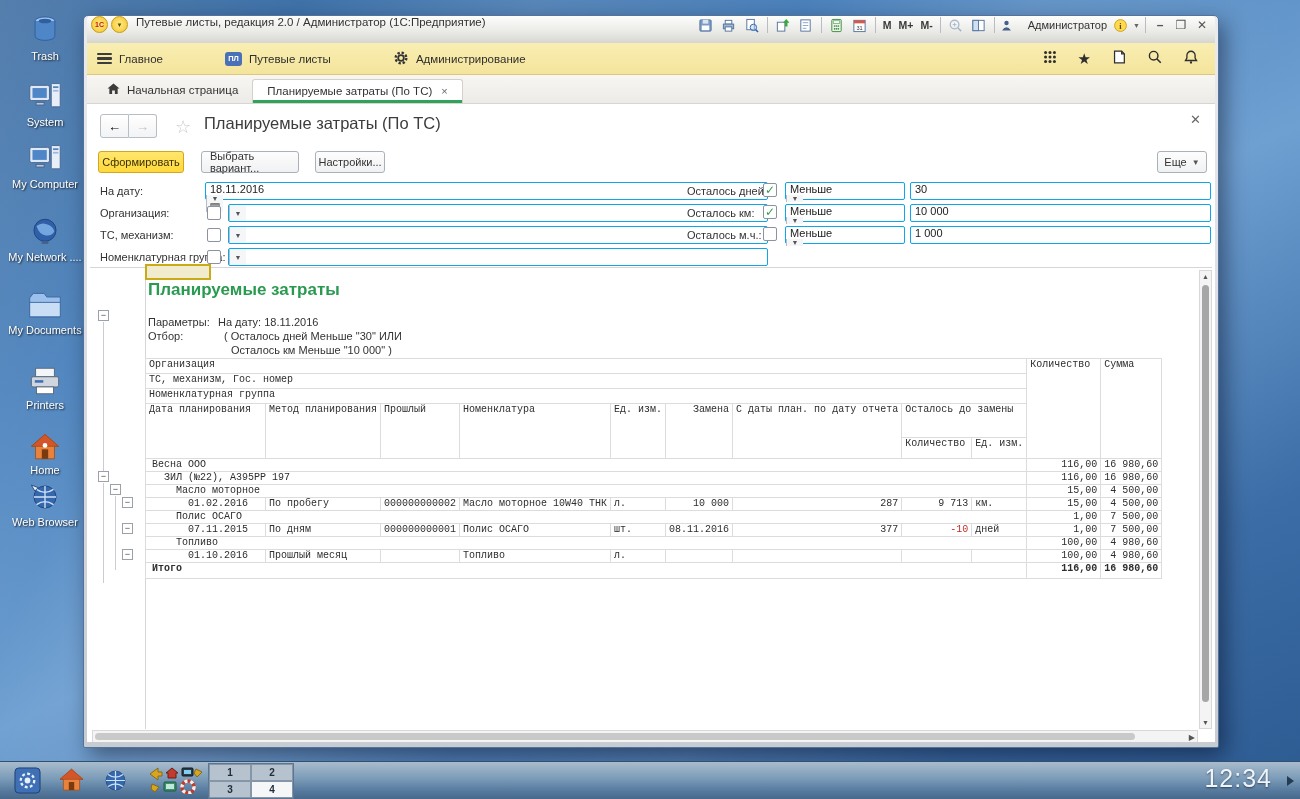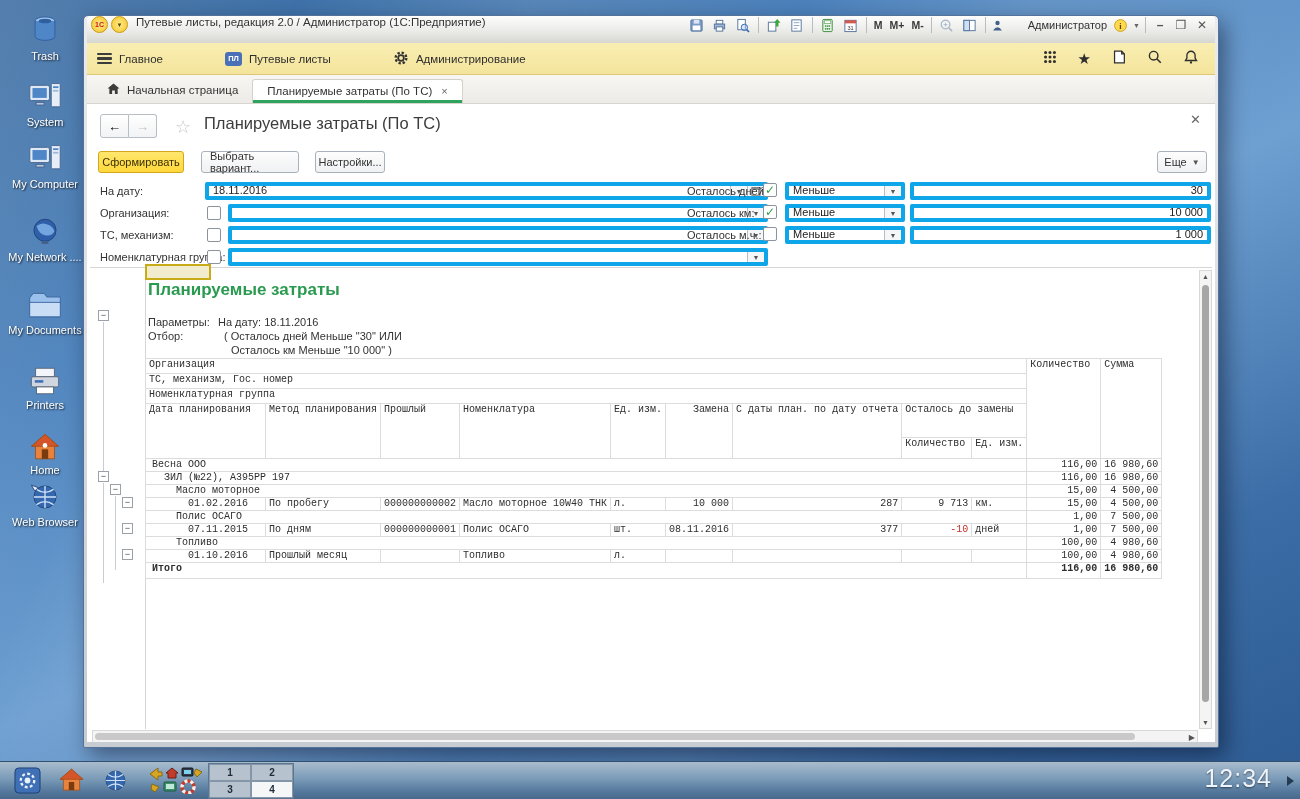--- a/index.html
+++ b/index.html
@@ -38,21 +38,21 @@
     border-radius:4px 4px 0 0;padding:0 4px;}
   .title-text{font-size:11.5px;color:#333;margin-left:8px;white-space:nowrap;}
   .tb-right{margin-left:auto;display:flex;align-items:center;gap:3px;}
   .tb-btn{width:20px;height:18px;display:flex;align-items:center;justify-content:center;border-radius:2px;}
   .tb-sep{width:1px;height:16px;background:#b9bcc0;margin:0 2px;}
   .mchip{font-size:10.5px;font-weight:bold;color:#3a3a3a;padding:0 2px;}
   .winctl{font-size:12px;color:#555;width:18px;text-align:center;font-weight:bold;}
   .logo-circle{width:15px;height:15px;border-radius:50%;background:radial-gradient(#ffe98c,#f4c523);
     border:1px solid #c79a14;display:flex;align-items:center;justify-content:center;
     font-size:7px;font-weight:bold;color:#c01818;}
-  .user-label{font-size:11px;color:#333;margin-left:20px;}
+  .user-label{font-size:11px;color:#333;margin-left:11px;}
   
   .menubar{height:31px;background:linear-gradient(#f9eeb2,#f4e49c);
     border-bottom:1px solid #dcc878;display:flex;align-items:center;padding:0 10px;gap:28px;}
   .menu-item{display:flex;align-items:center;gap:7px;margin-right:34px;font-size:11.5px;color:#2e2e2e;cursor:default;}
   .burger{width:15px;}
   .burger div{height:2.5px;background:#3c3c3c;margin:2px 0;border-radius:1px;}
   .pl-badge{width:17px;height:14px;background:#4a71b8;border-radius:3px;color:#fff;
     font-size:7.5px;font-weight:bold;display:flex;align-items:center;justify-content:center;}
   .menu-right{margin-left:auto;display:flex;align-items:center;gap:20px;padding-right:6px;}
   .menu-right .glyph{font-size:15px;color:#2e2e2e;}
@@ -76,22 +76,22 @@
   .page-title{position:absolute;left:117px;top:10px;font-size:16.5px;color:#3c3c3c;}
   .page-close{position:absolute;right:14px;top:8px;font-size:13px;color:#666;}
   
   .btn{position:absolute;top:47px;height:22px;border:1px solid #a9b1bb;border-radius:3px;
     background:linear-gradient(#fdfdfd,#f0f1f3);font-size:11px;color:#333;
     display:flex;align-items:center;justify-content:center;box-sizing:border-box;padding:0 8px;}
   .btn.primary{background:linear-gradient(#ffe66e,#ffd83b);border-color:#d2a71c;color:#3c3000;}
   .btn .caret{margin-left:5px;font-size:8px;color:#555;}
   
   .flabel{position:absolute;font-size:11px;color:#333;}
-  .input{position:absolute;height:18px;border:4px solid #0ea5e9;border-radius:2px;background:#fff;
-    box-sizing:border-box;font-size:11px;color:#222;display:flex;align-items:flex-end;}
+  .input{position:absolute;height:18px;border:1px solid #0ea5e9;border-radius:2px;background:#fff;
+    box-sizing:border-box;font-size:11px;color:#222;display:flex;align-items:flex-start;flex-direction:column;}
   .input .val{padding:0 4px;flex:1;}
   .input .val.right{text-align:right;}
   .input .seg{width:16px;height:100%;border-left:1px solid #b6bdc6;display:flex;
     align-items:center;justify-content:center;font-size:7px;color:#555;background:#f5f6f8;}
   .checkbox{position:absolute;width:14px;height:14px;border:1px solid #8b949e;border-radius:2px;
     background:#fff;display:flex;align-items:center;justify-content:center;
     font-size:12px;color:#2f9e44;font-weight:bold;box-sizing:border-box;}
   
   .report{position:absolute;left:3px;top:163px;width:1122px;height:475px;background:#fff;
     border-top:1px solid #d6d6d6;}

